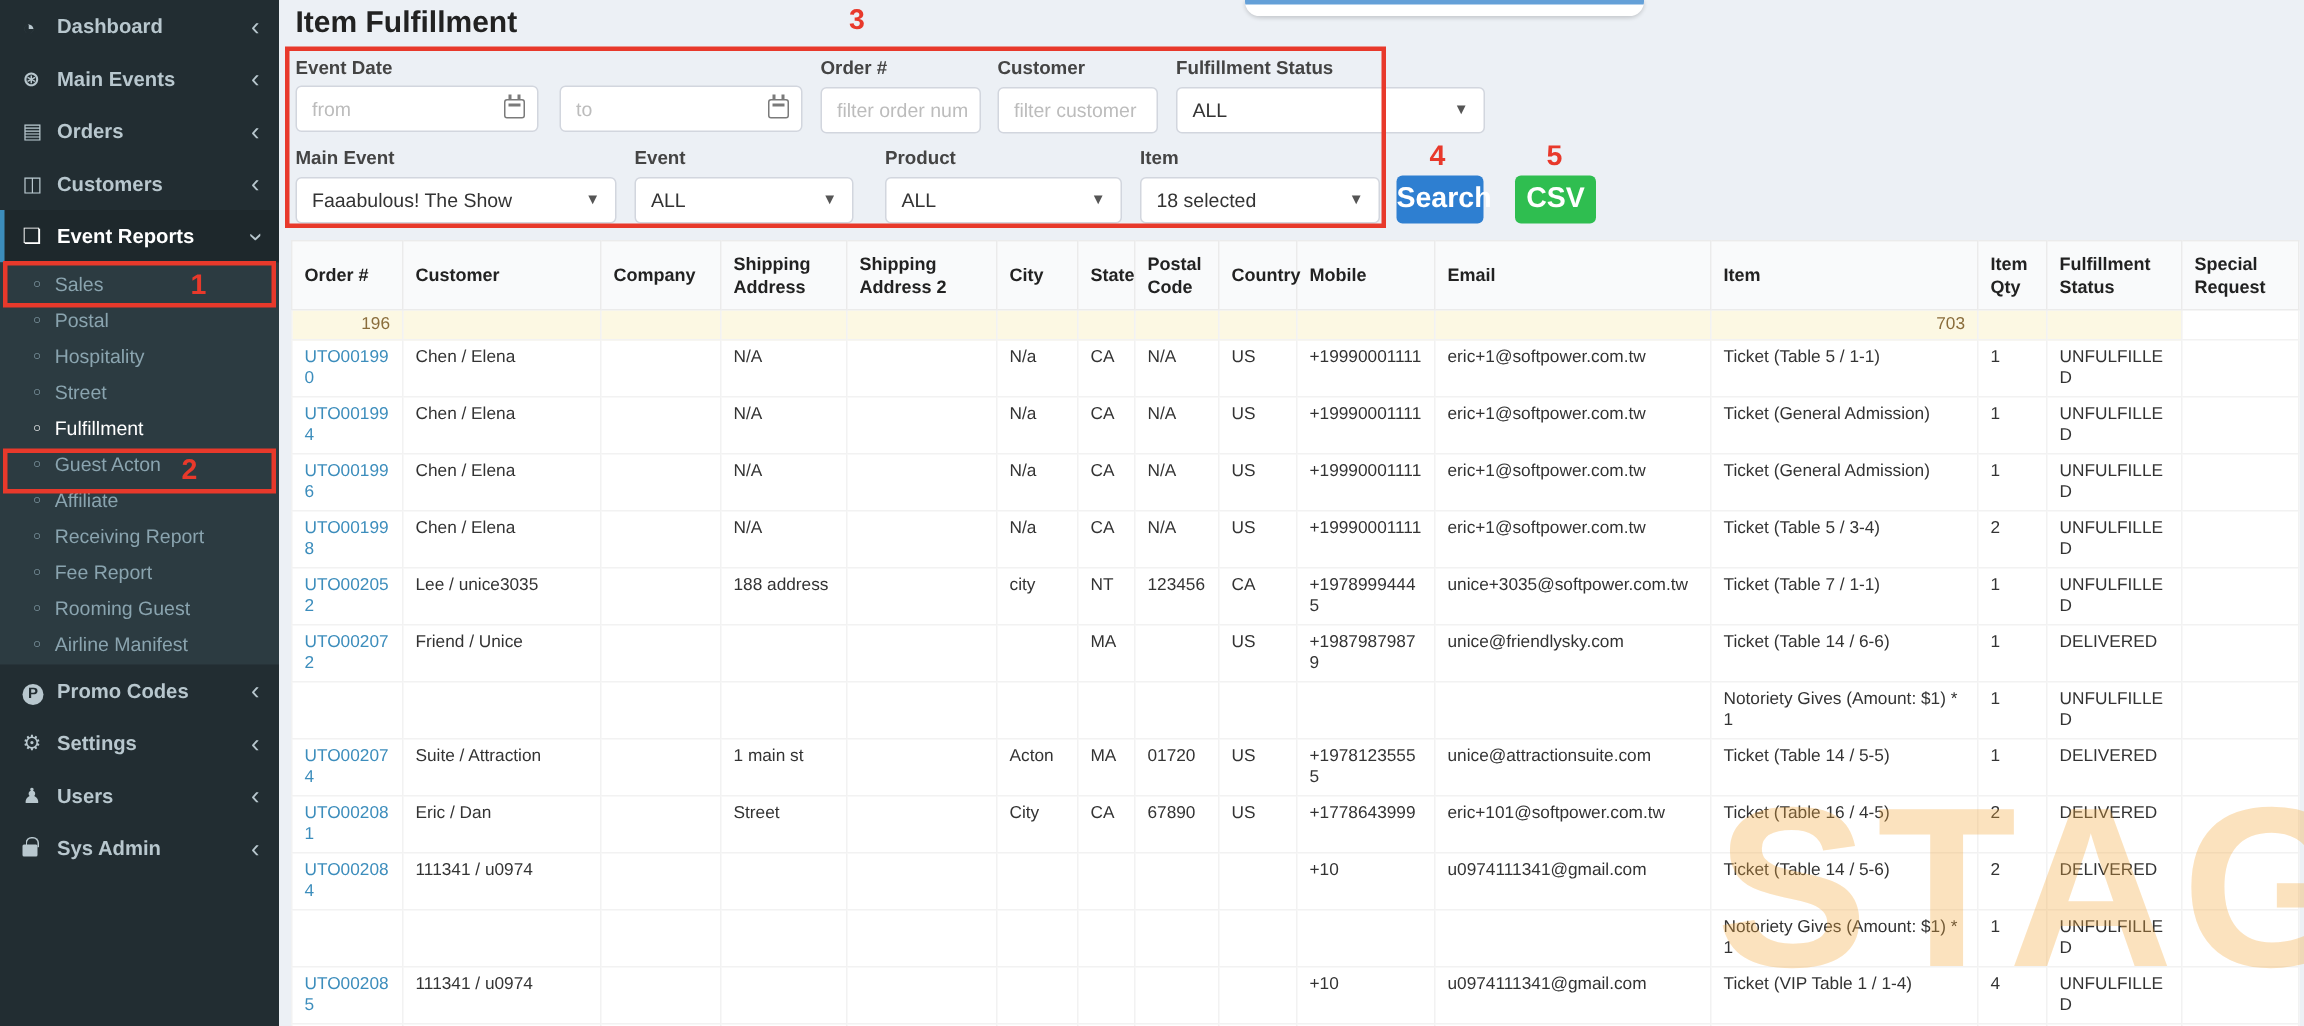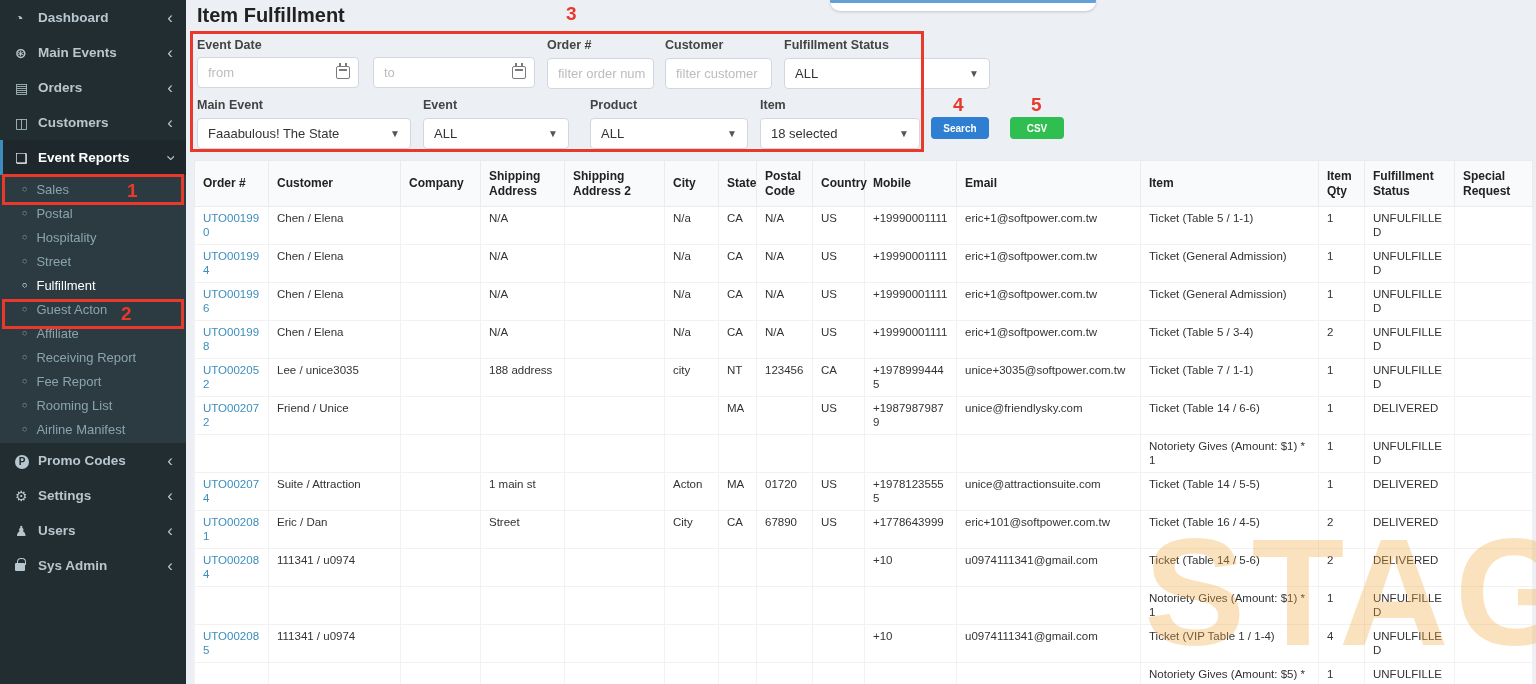--- a/index.html
+++ b/index.html
@@ -34,21 +34,21 @@
   .fgroup { position:absolute; }
   .flabel { font-size:12.5px; font-weight:700; color:#444; margin-bottom:6px; }
   .finput { height:31px; width:100%; border:1px solid #d2d6de; border-radius:4px; background:#fff; padding:0 28px 0 10px; font-size:13px; color:#333; font-family:inherit; outline:none; }
   .finput.noicon { padding-right:8px; }
   .finput::placeholder { color:#bcbcbc; }
   .fselect { height:31px; border:1px solid #d2d6de; border-radius:4px; background:#fff; padding:0 10px; font-size:13px; color:#333; display:flex; align-items:center; justify-content:space-between; cursor:pointer;gap:24px; }
   .caret { font-size:10px; color:#555; }
   .cal { position:absolute; right:9px; bottom:9px; width:14px; height:13px; border:1px solid #7a7a7a; border-radius:2px; }
   .cal::before { content:''; position:absolute; left:2px; right:2px; top:2px; height:2px; background:#7a7a7a; }
   .cal::after { content:''; position:absolute; top:-4px; left:2px; width:2px; height:3px; background:#7a7a7a; box-shadow:6px 0 0 #7a7a7a; }
-  .btn { position:absolute; height:22px; border:none; border-radius:4px; color:#fff; font-weight:700; font-size:10px; font-family:inherit; cursor:pointer; }
+  .btn { position:absolute; height:32px; border:none; border-radius:4px; color:#fff; font-weight:700; font-size:19px; font-family:inherit; cursor:pointer; }
   .btn-search { left:745px; top:117px; width:58px; background:#2e7fd1; }
   .btn-csv { left:824px; top:117px; width:54px; background:#2fbe50; }
   
   .annot-box { position:absolute; border:3px solid #e8392b; z-index:9; pointer-events:none; }
   .annot-num { position:absolute; color:#e8392b; font-size:19px; font-weight:700; z-index:9; pointer-events:none; }
   
   .grid { position:absolute; left:8px; top:160px; width:1338px; border-collapse:collapse; table-layout:fixed; background:#fff; }
   .grid th { background:#f9fafb; font-weight:700; font-size:12px; color:#222; text-align:left; vertical-align:middle; padding:4px 6px 4px 8px; border:1px solid #ebebeb; height:46px; line-height:15px; }
   .grid td { font-size:11.5px; color:#333; padding:4px 6px 5px 8px; border:1px solid #f2f2f2; vertical-align:top; line-height:14px; word-wrap:break-word; }
   .grid tr.summary td { background:#fcf8e3; color:#8a6d3b; padding:3px 8px 3px 8px; line-height:13px; }
@@ -123,21 +123,21 @@
       <li class="tv-item">
           <span class="circ">○</span>
           <span>Receiving Report</span>
         </li>
       <li class="tv-item">
           <span class="circ">○</span>
           <span>Fee Report</span>
         </li>
       <li class="tv-item">
           <span class="circ">○</span>
-          <span>Rooming List</span>
+          <span>Rooming Guest</span>
         </li>
       <li class="tv-item">
           <span class="circ">○</span>
           <span>Airline Manifest</span>
         </li>
     </ul>
 
     <div class="sb-item">
       <span class="ico"><span class="p-circle">P</span></span>
       <span class="lbl">Promo Codes</span>
@@ -192,21 +192,21 @@
       <div class="flabel">Fulfillment Status</div>
       <div class="fselect">
         <span>ALL</span>
         <span class="caret">▼</span>
       </div>
     </div>
 
     <div class="fgroup" style="left:11px; top:98px; width:214px;">
       <div class="flabel">Main Event</div>
       <div class="fselect">
-        <span>Faaabulous! The State</span>
+        <span>Faaabulous! The Show</span>
         <span class="caret">▼</span>
       </div>
     </div>
     <div class="fgroup" style="left:237px; top:98px; width:146px;">
       <div class="flabel">Event</div>
       <div class="fselect">
         <span>ALL</span>
         <span class="caret">▼</span>
       </div>
     </div>
@@ -263,20 +263,37 @@
             <th>Country</th>
             <th>Mobile</th>
             <th>Email</th>
             <th>Item</th>
             <th>Item Qty</th>
             <th>Fulfillment Status</th>
             <th>Special Request</th>
           </tr>
       </thead>
       <tbody>
+          <tr class="summary">
+            <td class="num">196</td>
+            <td></td>
+            <td></td>
+            <td></td>
+            <td></td>
+            <td></td>
+            <td></td>
+            <td></td>
+            <td></td>
+            <td></td>
+            <td></td>
+            <td class="num">703</td>
+            <td></td>
+            <td></td>
+            <td></td>
+          </tr>
           <tr class="">
             <td class="link">UTO001990</td>
             <td>Chen / Elena</td>
             <td></td>
             <td>N/A</td>
             <td></td>
             <td>N/a</td>
             <td>CA</td>
             <td>N/A</td>
             <td>US</td>

